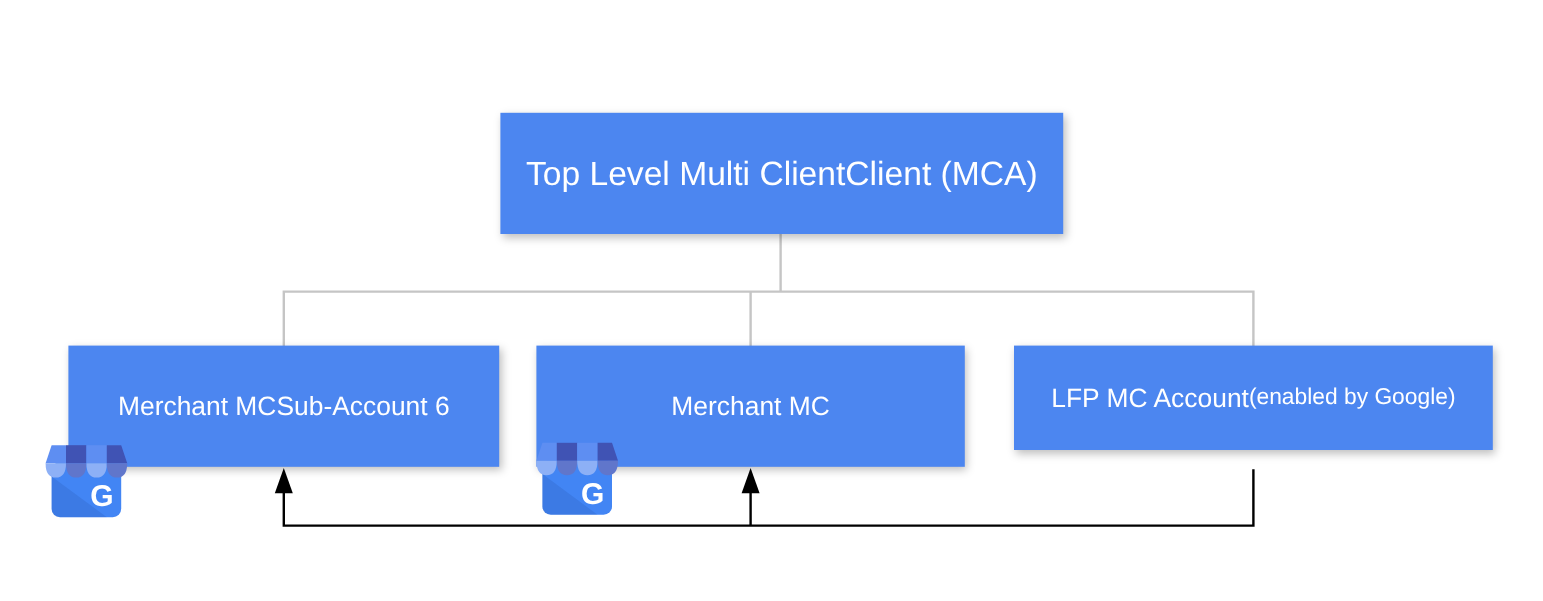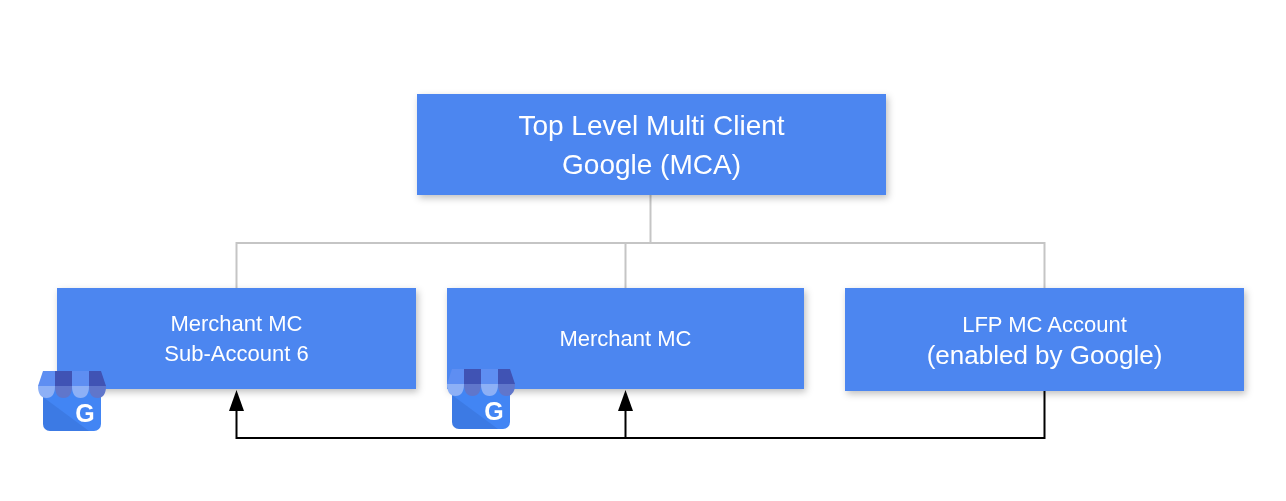--- a/index.html
+++ b/index.html
@@ -37,44 +37,44 @@
   .arrow-head {
     fill: var(--arrow-line, #000000);
     stroke: none;
   }
   .node {
     position: absolute;
     z-index: 1;
     background: var(--node-fill, #4c86f0);
     color: var(--node-text, #ffffff);
     display: flex;
-    flex-direction: column;
+    flex-direction: row;
     align-items: center;
     justify-content: center;
     text-align: center;
     box-shadow: 2px 3px 7px rgba(0,0,0,0.25);
   }
   .node .nline { display: block; }
   #node-mca {
     left: 417px; top: 94px; width: 469px; height: 101px;
     font-size: 28px; line-height: 39px;
   }
   #node-sub1 {
     left: 57px; top: 288px; width: 359px; height: 101px;
     font-size: 22px; line-height: 30px;
   }
   #node-sub2 {
     left: 447px; top: 288px; width: 357px; height: 101px;
     font-size: 22px; line-height: 30px;
   }
   #node-lfp {
-    left: 845px; top: 288px; width: 399px; height: 103px;
-    font-size: 22px; line-height: 30px; text-align: right;
+    left: 845px; top: 288px; width: 399px; height: 87px;
+    font-size: 22px; line-height: 30px;
   }
-  #node-lfp .nline2 { font-size: 26px; }
+  #node-lfp .nline2 { font-size: 19px; }
   .gmb-icon {
     position: absolute;
     width: 72px;
     height: 70px;
     z-index: 2;
   }
   #icon-sub1 { left: 36px; top: 365px; }
   #icon-sub2 { left: 445px; top: 363px; }
   .icon-body { fill: var(--icon-body, #4285f4); }
   .icon-body-shade { fill: rgba(10,30,90,0.10); }
@@ -98,21 +98,21 @@
 
     <path class="tree-line" d="M650.5 195 V243 M236.5 243 H1044.5 M236.5 242 V289 M625.5 242 V289 M1044.5 242 V289"></path>
 
     <path class="arrow-line" d="M1044.5 391 V438 H236.5 V408 M625.5 438 V408"></path>
     <path class="arrow-head" d="M236.5 390 L229 411 L244 411 Z"></path>
     <path class="arrow-head" d="M625.5 390 L618 411 L633 411 Z"></path>
   </svg>
 
   <div class="node" id="node-mca">
     <span class="nline nline1">Top Level Multi Client</span>
-    <span class="nline nline2">Google (MCA)</span>
+    <span class="nline nline2">Client (MCA)</span>
   </div>
 
   <div class="node" id="node-sub1">
     <span class="nline nline1">Merchant MC</span>
     <span class="nline nline2">Sub-Account 6</span>
   </div>
 
   <div class="node" id="node-sub2">
     <span class="nline nline1">Merchant MC</span>
   </div>

